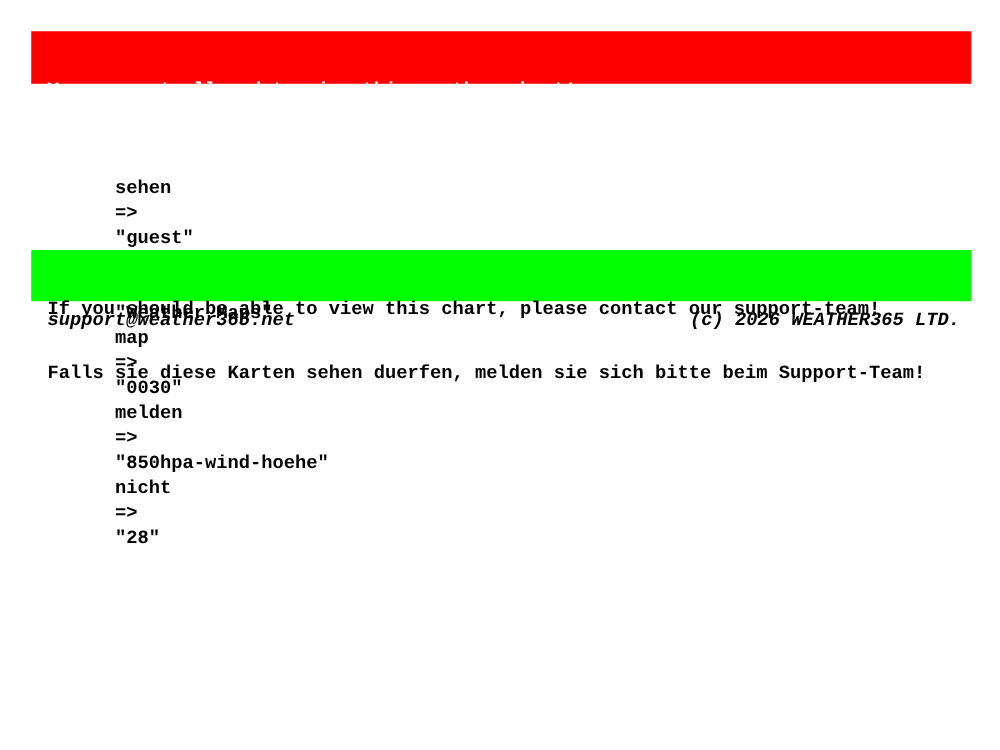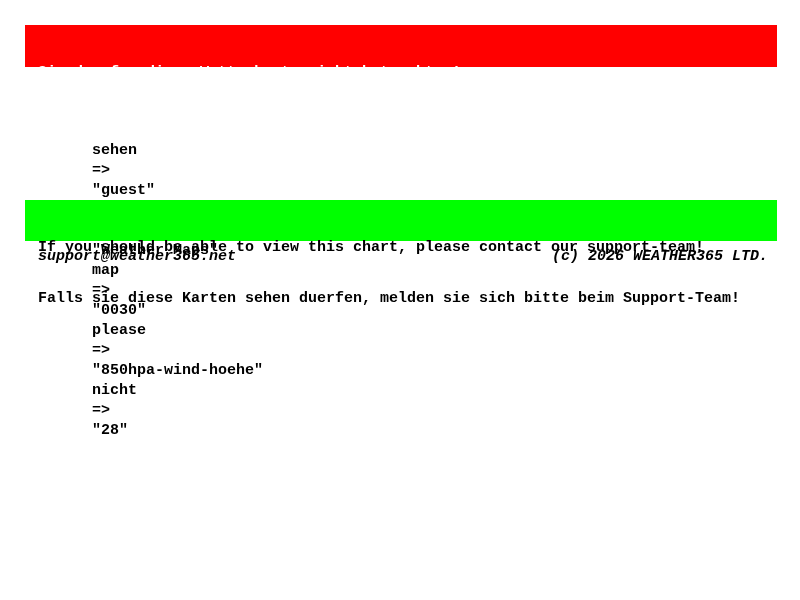--- a/index.html
+++ b/index.html
@@ -61,41 +61,42 @@
     line-height: 15px;
     font-style: italic;
   }
 </style>
 </head>
 <body>
 
 <div class="page">
 
   <div class="banner banner--error">
+    <div>You are not allowed to view this weather chart!</div>
     <div>Sie duerfen diese Wetterkarte nicht betrachten!</div>
   </div>
 
   <div class="params">
     <div class="param-row">
       <span class="param-key">sehen</span>
       <span class="param-arrow">=&gt;</span>
       <span class="param-value">"guest"</span>
     </div>
     <div class="param-row">
       <span class="param-key">component</span>
       <span class="param-arrow">=&gt;</span>
       <span class="param-value">"Weather Maps"</span>
     </div>
     <div class="param-row">
       <span class="param-key">map</span>
       <span class="param-arrow">=&gt;</span>
       <span class="param-value">"0030"</span>
     </div>
     <div class="param-row">
-      <span class="param-key">please</span>
+      <span class="param-key">melden</span>
       <span class="param-arrow">=&gt;</span>
       <span class="param-value">"850hpa-wind-hoehe"</span>
     </div>
     <div class="param-row">
       <span class="param-key">nicht</span>
       <span class="param-arrow">=&gt;</span>
       <span class="param-value">"28"</span>
     </div>
   </div>
 

